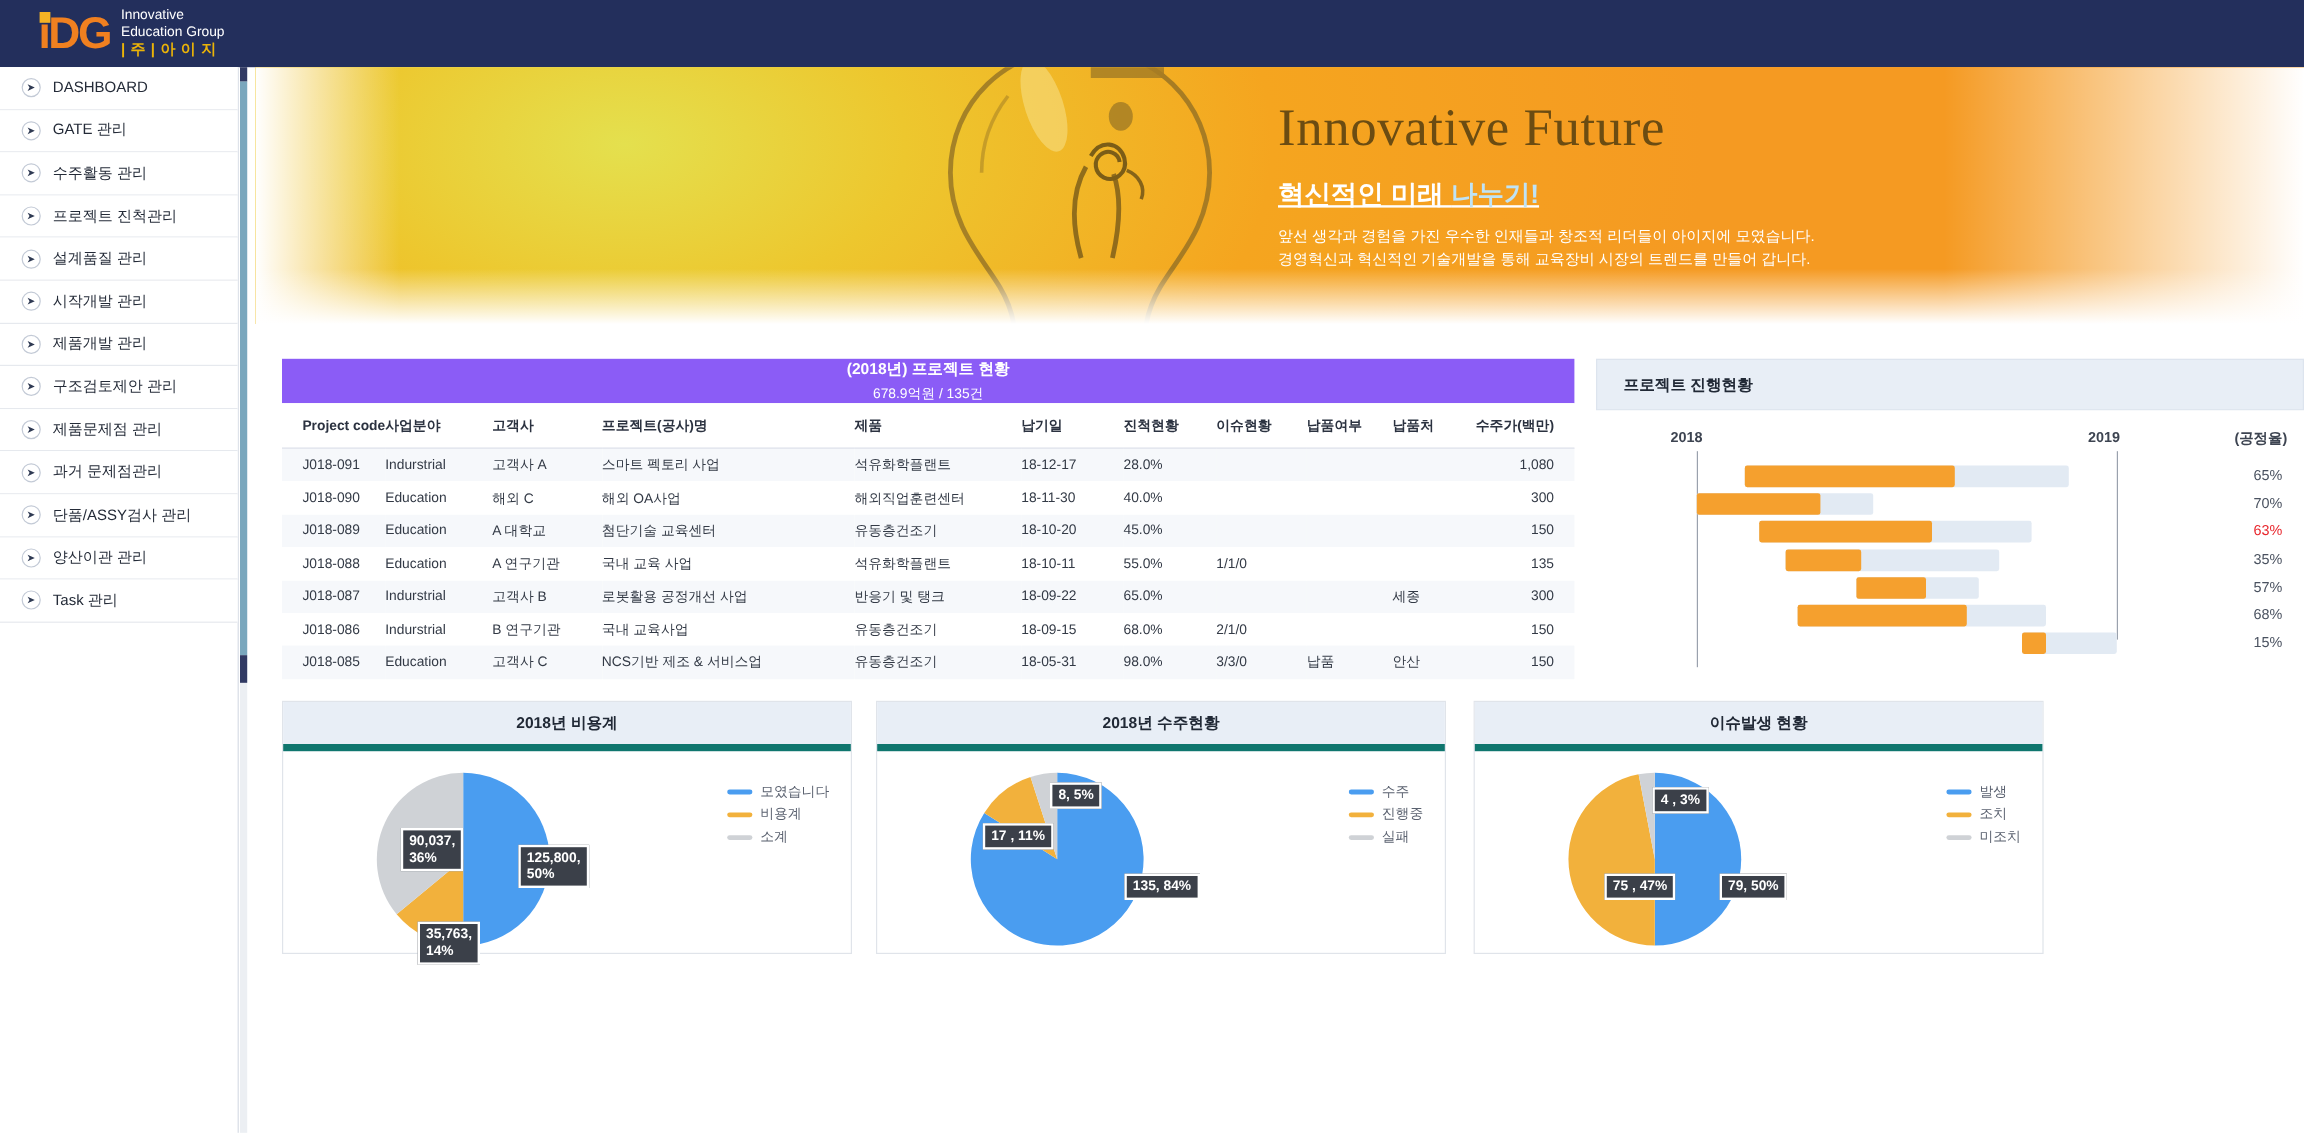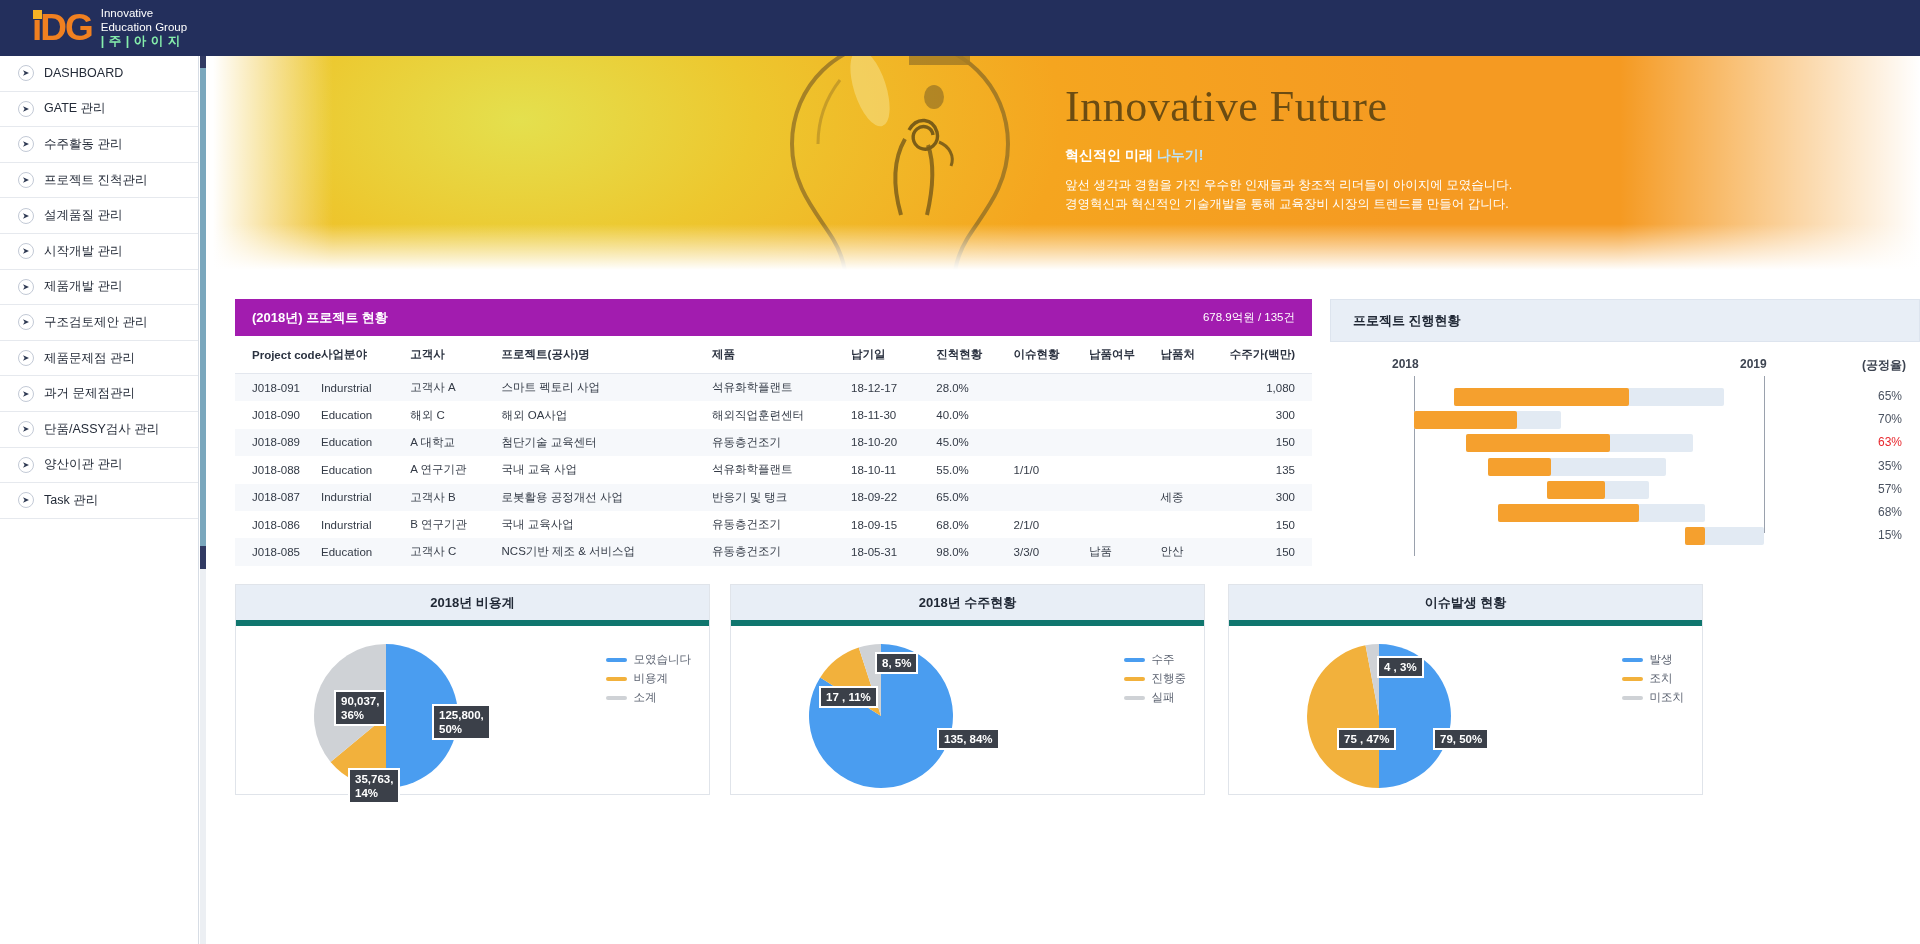--- a/index.html
+++ b/index.html
@@ -20,21 +20,21 @@
   .logo-mark {
     font-size: 37px; font-weight: 700; letter-spacing: -2px;
     color: #f08020; line-height: 1; position: relative; top: -1px;
   }
   .logo-mark .dot {
     position: absolute; left: 1px; top: 1px;
     width: 9px; height: 9px; background: #f5b324;
   }
   .logo-text { margin-left: 9px; line-height: 1.18; }
   .logo-l1, .logo-l2 { color: #ffffff; font-size: 11.5px; letter-spacing: 0px; }
-  .logo-l3 { color: #86efac; font-size: 12.5px; font-weight: 700; letter-spacing: 0.5px; }
+  .logo-l3 { color: #eab308; font-size: 12.5px; font-weight: 700; letter-spacing: 0.5px; }
 
   .header-right {
     margin-left: auto; margin-right: 26px;
     display: flex; align-items: center; gap: 9px;
   }
   .hbtn {
     height: 26px; padding: 0 12px; border-radius: 4px;
     display: flex; align-items: center; justify-content: center;
     color: #ffffff; font-size: 12.5px; font-weight: 700;
     border: none; cursor: pointer; white-space: nowrap;
@@ -115,32 +115,32 @@
   .hero-fade-b {
     position: absolute; left: 0; bottom: 0; width: 100%; height: 46px;
     background: linear-gradient(0deg, #ffffff 0%, rgba(255,255,255,0) 100%);
   }
   .bulb { position: absolute; left: 452px; top: -26px; opacity: .72; }
   .hero-copy { position: absolute; left: 852px; top: 26px; }
   .hero-h1 {
     font-family: "Liberation Serif", "DejaVu Serif", serif;
     font-size: 44px; color: #6b4c12; letter-spacing: .5px; line-height: 1.15;
   }
-  .hero-h2 { margin-top: 14px; font-size: 14px; font-weight: 700; color: #ffffff; }
+  .hero-h2 { margin-top: 14px; font-size: 22px; font-weight: 700; color: #ffffff; text-decoration: underline; }
   .hero-h2 .accent { color: #bfe3f5; }
   .hero-p { margin-top: 11px; font-size: 12.5px; color: #ffffff; line-height: 1.52; }
 
   
   .panel { position: absolute; background: #fff; border: 1px solid #dfe3ea; }
 
   
   .p-table { left: 235px; top: 299px; width: 1077px; height: 250px; border: none; }
   .p-table-head {
-    height: 37px; background: #a21caf; display: flex; align-items: center;
-    padding: 0 17px; justify-content: space-between;
+    height: 37px; background: #8b5cf6; display: flex; align-items: center;
+    padding: 0 17px; justify-content: space-between; flex-direction: column;
   }
   .p-table-title { color: #ffffff; font-size: 13px; font-weight: 700; }
   .p-table-sum   { color: #ffffff; font-size: 11.5px; }
 
   table.proj { width: 100%; border-collapse: collapse; background: #fff; }
   table.proj th {
     font-size: 11.5px; color: #2b3240; font-weight: 700;
     padding: 11px 0 11px 0; text-align: left; border-bottom: 1px solid #e3e7ee;
     white-space: nowrap;
   }

